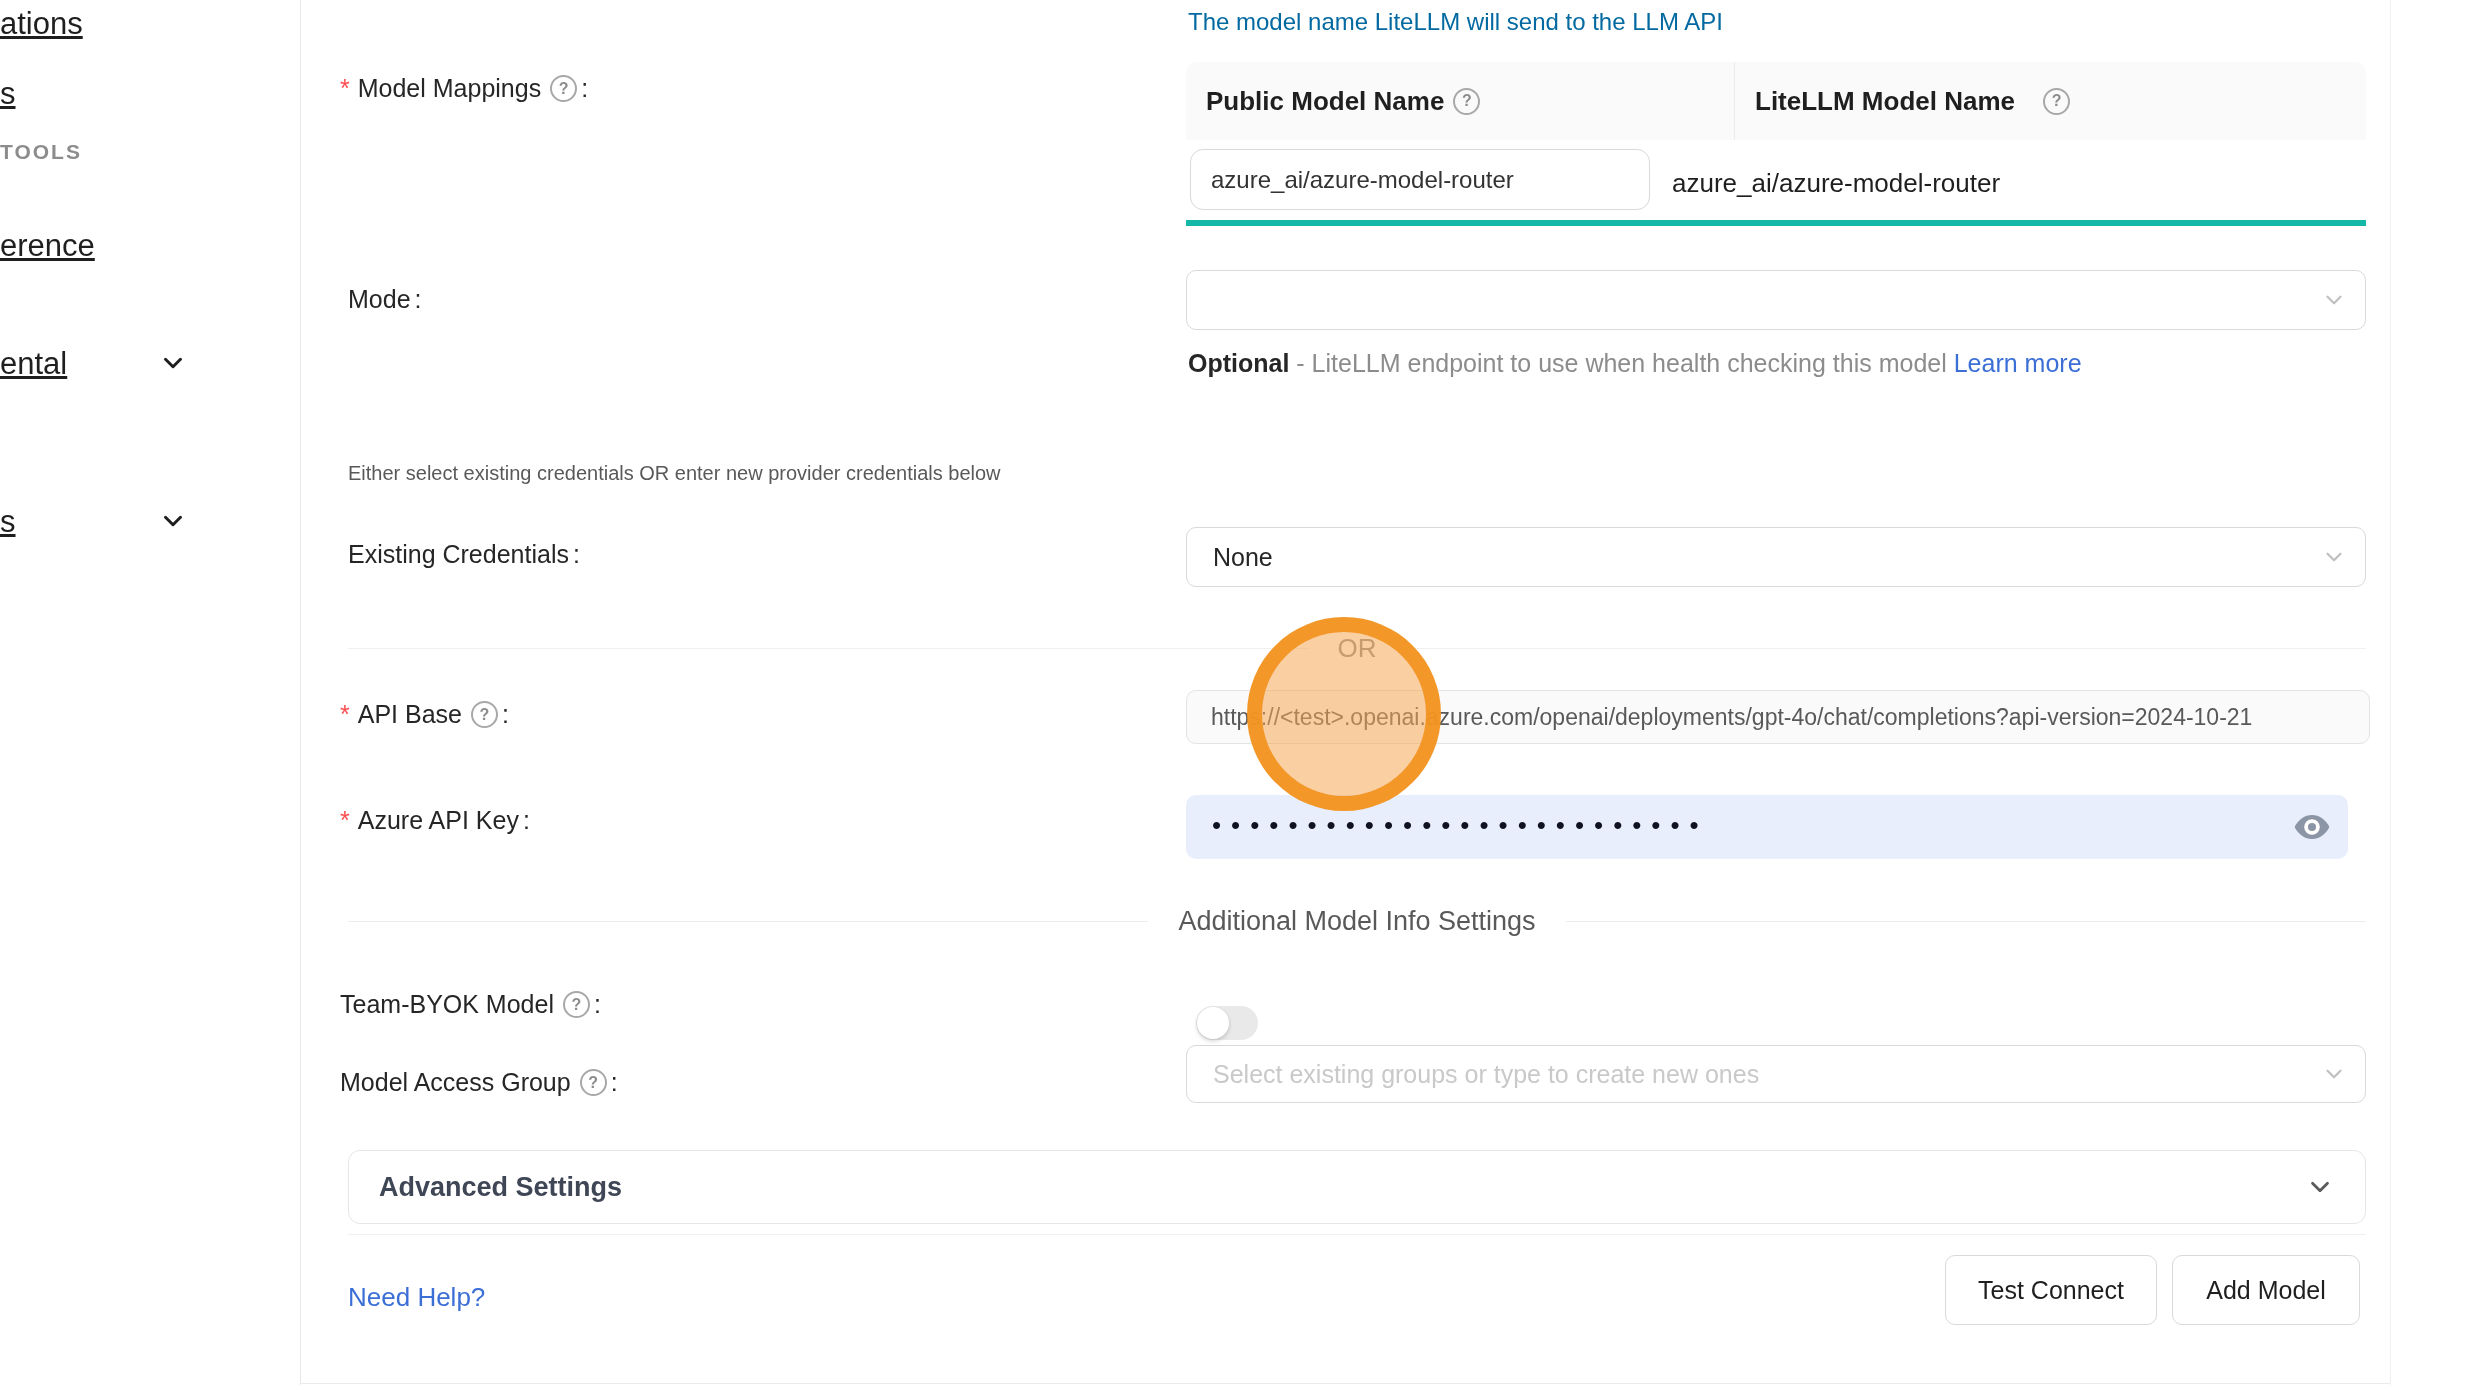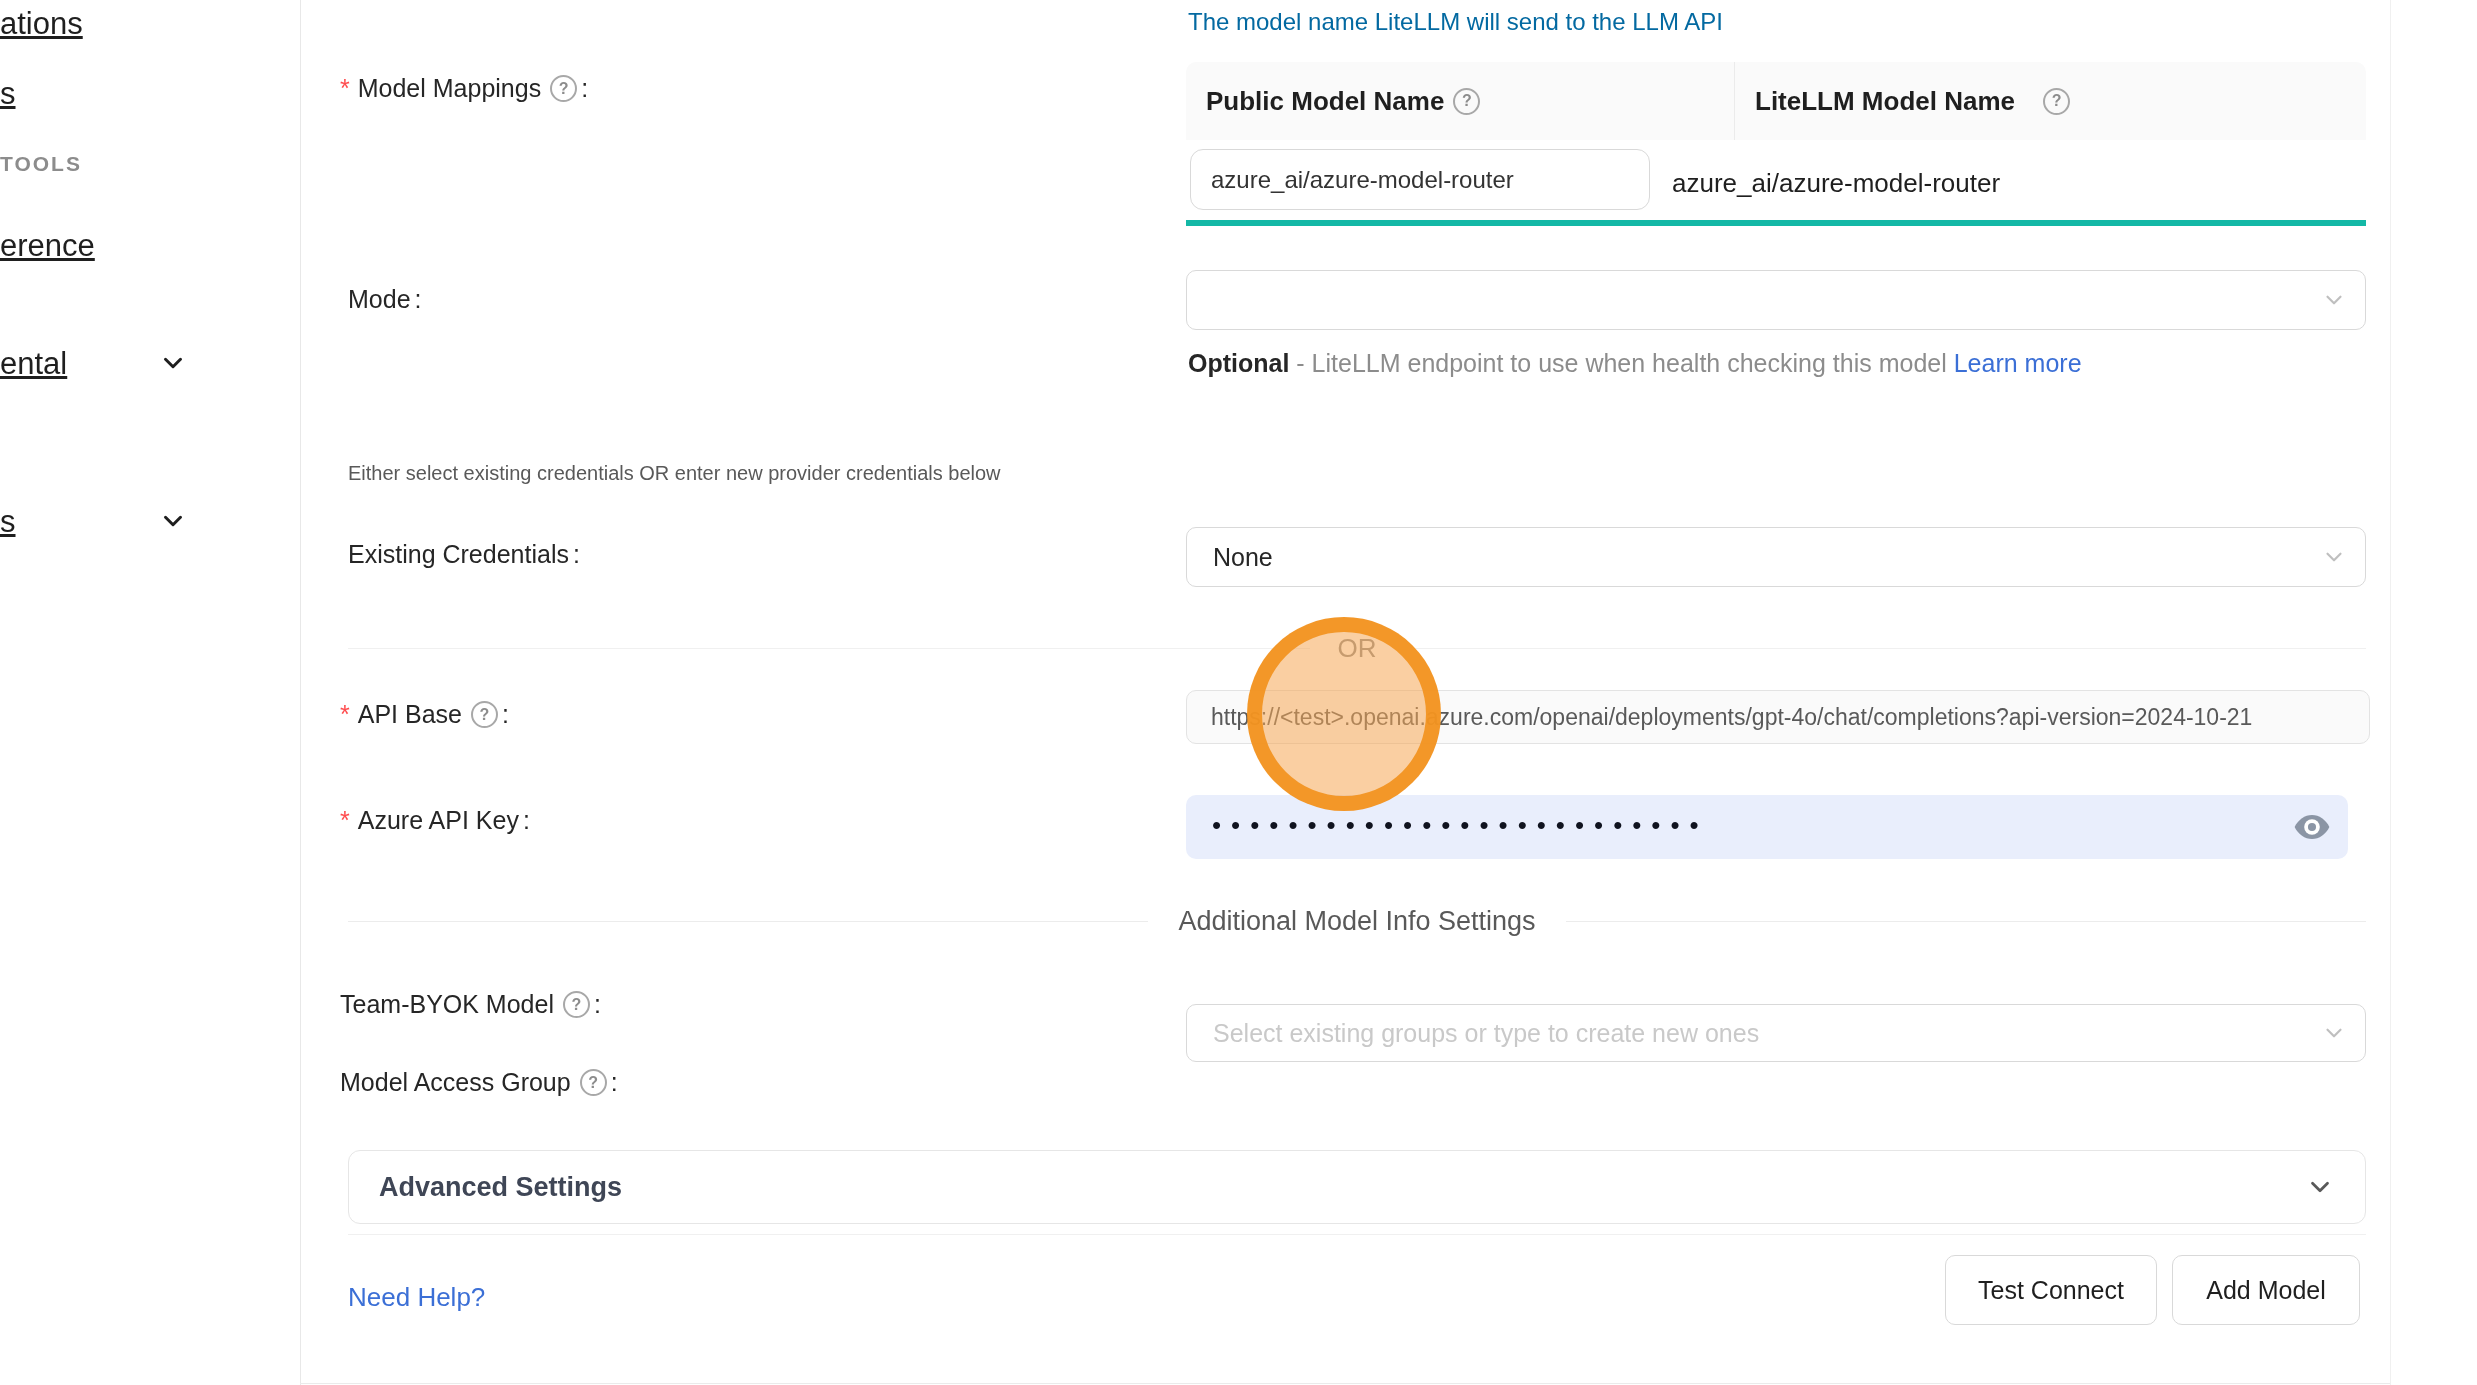--- a/index.html
+++ b/index.html
@@ -76,21 +76,21 @@
   .addl-divider .line { flex:1; height:1px; background:#ececec; }
   .addl-divider .txt { padding:0 30px; font-size:27px; color:#595959; white-space:nowrap; }
 
   .byok-label { left:340px; top:990px; }
   .toggle { position:absolute; left:1196px; top:1006px; width:62px; height:34px; background:#e9e9e9;
             border-radius:17px; cursor:pointer; }
   .toggle .knob { position:absolute; left:1px; top:1px; width:32px; height:32px; background:#fff;
                   border-radius:50%; box-shadow:0 2px 4px rgba(0,0,0,.18); }
 
   .mag-label { left:340px; top:1068px; }
-  .mag-select { left:1186px; top:1004px; width:1180px; height:58px; }
+  .mag-select { left:1186px; top:1045px; width:1180px; height:58px; }
 
   .adv-panel { position:absolute; left:348px; top:1150px; width:2018px; height:74px; border:1px solid #e6e6e6;
                border-radius:12px; background:#fff; display:flex; align-items:center; padding:0 30px;
                cursor:pointer; }
   .adv-title { font-size:27px; font-weight:700; color:#3f4656; }
   .adv-panel .chev { margin-left:auto; }
 
   .section-line { position:absolute; left:348px; top:1234px; width:2018px; height:1px; background:#f0f0f0; }
 
   .help-link { position:absolute; left:348px; top:1282px; font-size:26px; }
@@ -109,21 +109,21 @@
   .bottom-border { position:absolute; left:300px; top:1383px; width:2090px; height:1px; background:#ebebeb; }
 </style>
 </head>
 <body>
 
 <div class="screen">
 
   <aside class="sidebar">
     <div class="nav-item" style="top:6px">ations</div>
     <div class="nav-item" style="top:76px">s</div>
-    <div class="nav-section" style="top:152px">TOOLS</div>
+    <div class="nav-section" style="top:140px">TOOLS</div>
     <div class="nav-item" style="top:228px">erence</div>
     <div class="nav-item" style="top:346px">ental</div>
     <svg class="nav-chevron" style="left:158px; top:348px" viewBox="0 0 24 24">
         <path d="M6 9l6 6 6-6" stroke="#1f1f1f" stroke-width="2.4" fill="none" stroke-linecap="round" stroke-linejoin="round"></path>
       </svg>
     <div class="nav-item" style="top:504px">s</div>
     <svg class="nav-chevron" style="left:158px; top:506px" viewBox="0 0 24 24">
         <path d="M6 9l6 6 6-6" stroke="#1f1f1f" stroke-width="2.4" fill="none" stroke-linecap="round" stroke-linejoin="round"></path>
       </svg>
   </aside>

